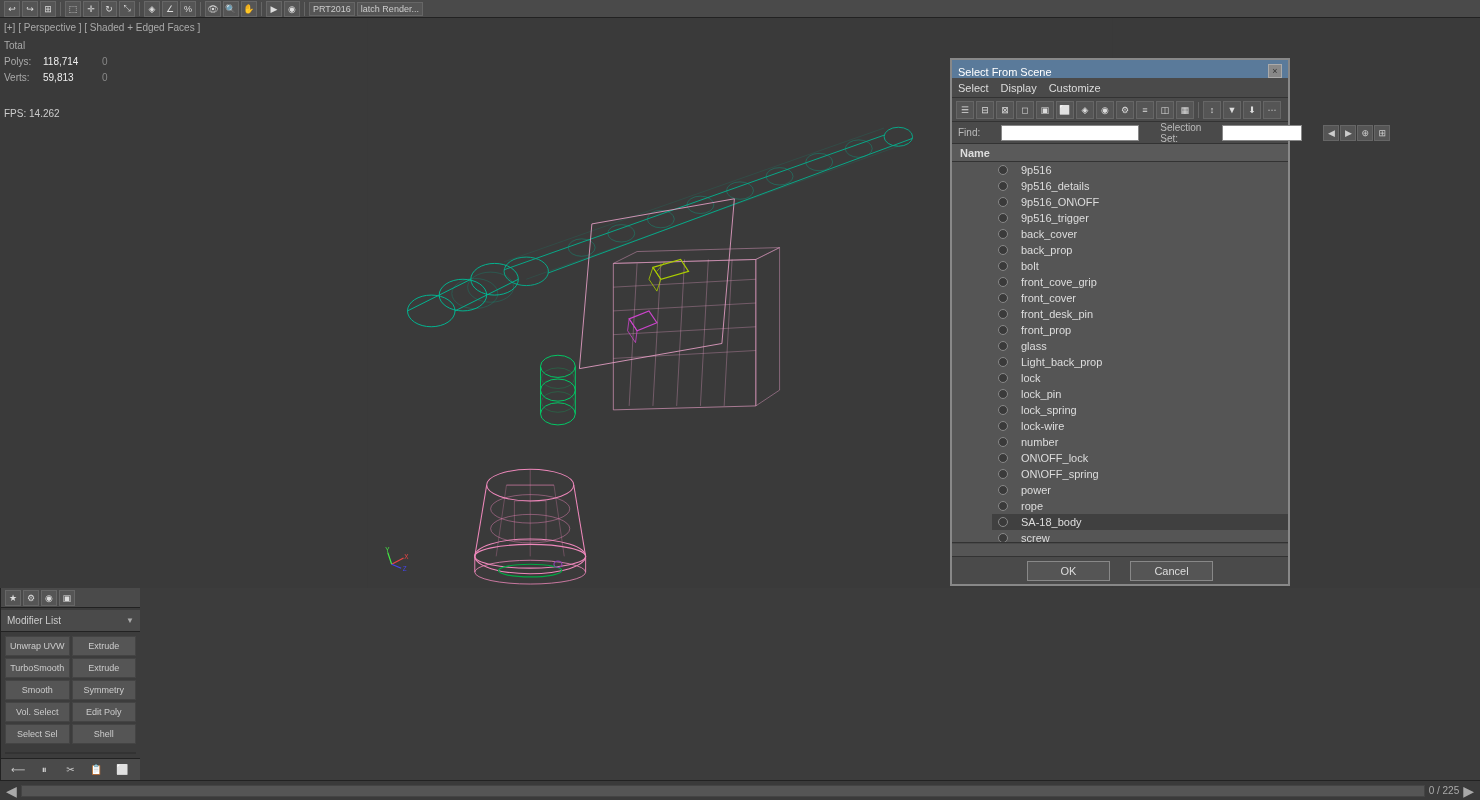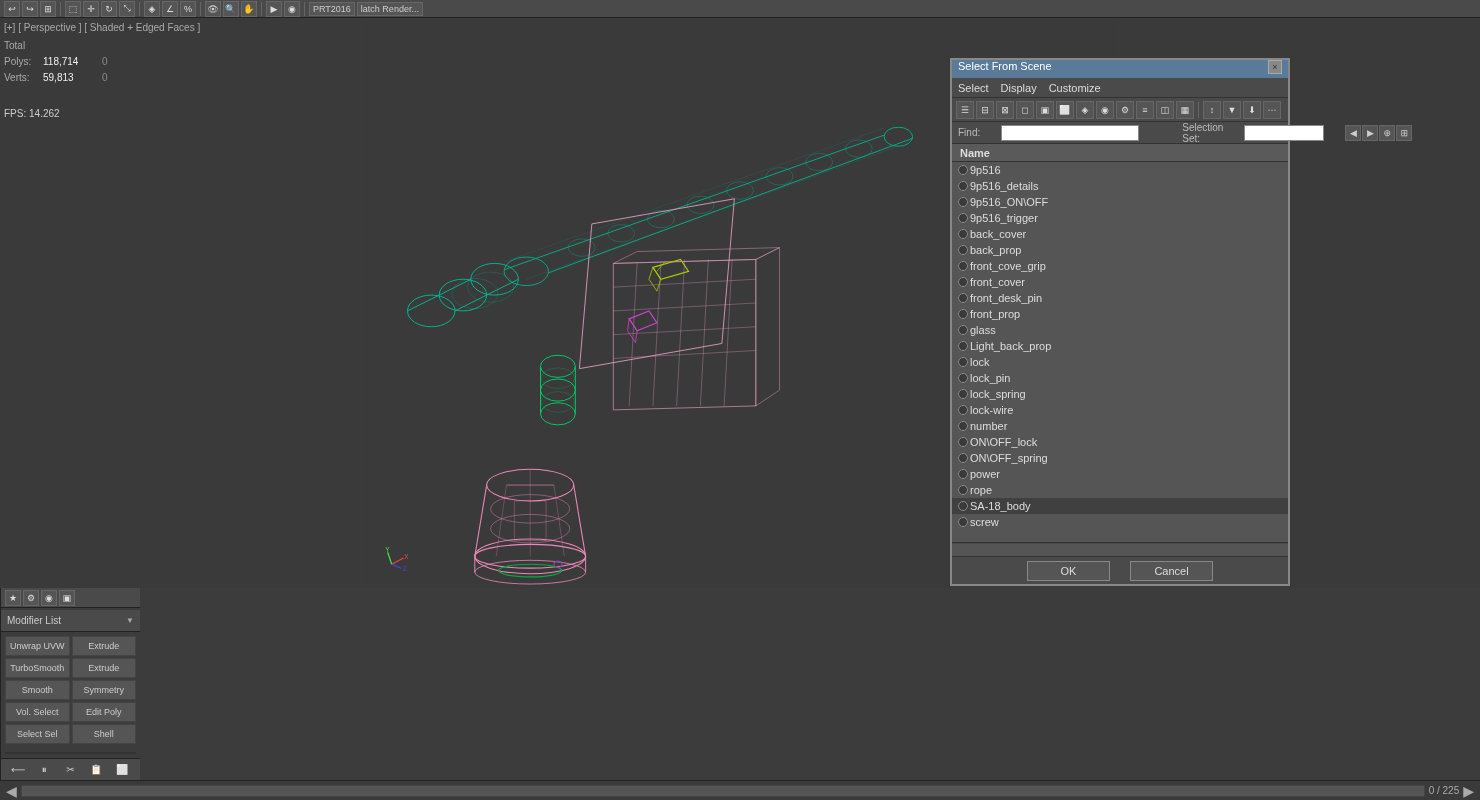--- a/index.html
+++ b/index.html
@@ -203,21 +203,21 @@
       left: 950px;
       width: 340px;
       background: #4a4a4a;
       border: 2px solid #888;
       z-index: 100;
     }
     #dialog-titlebar {
       height: 18px;
       background: #5a7a9a;
       display: flex;
-      align-items: flex-start;
+      align-items: flex-end;
       justify-content: space-between;
       padding: 0 6px;
     }
     .dialog-title {
       font-size: 11px;
       color: #fff;
     }
     .dialog-close {
       width: 14px;
       height: 14px;
@@ -291,21 +291,20 @@
       flex: 1;
       height: 16px;
       background: #fff;
       border: 1px solid #888;
       font-size: 10px;
       padding: 0 2px;
     }
     .selection-set-label {
       font-size: 10px;
       color: #bbb;
-      margin-left: 22px;
     }
     .selection-set-input {
       width: 80px;
       height: 16px;
       background: #fff;
       border: 1px solid #888;
       font-size: 10px;
     }
     .find-btn-group {
       display: flex;
@@ -342,22 +341,23 @@
       height: 380px;
       background: #555;
       overflow-y: auto;
       overflow-x: hidden;
     }
     .list-item {
       height: 16px;
       display: flex;
       align-items: center;
       padding: 0 6px;
-      gap: 2px;
-      cursor: pointer;
+      gap: 13px;
+      cursor: pointer;
+      margin-left: 40px;
     }
     .list-item.selected { background: #404040; }
     .list-radio {
       width: 10px;
       height: 10px;
       border: 1px solid #888;
       border-radius: 50%;
       background: #3a3a3a;
       flex-shrink: 0;
     }
@@ -689,20 +689,24 @@
           <div class="list-item">
             <div class="list-radio"></div>
             <span class="list-item-name">back_cover</span>
           </div>
           <div class="list-item">
             <div class="list-radio"></div>
             <span class="list-item-name">back_prop</span>
           </div>
           <div class="list-item">
             <div class="list-radio"></div>
+            <span class="list-item-name">bolt</span>
+          </div>
+          <div class="list-item">
+            <div class="list-radio"></div>
             <span class="list-item-name">front_cove_grip</span>
           </div>
           <div class="list-item">
             <div class="list-radio"></div>
             <span class="list-item-name">front_cover</span>
           </div>
           <div class="list-item">
             <div class="list-radio"></div>
             <span class="list-item-name">front_desk_pin</span>
           </div>

